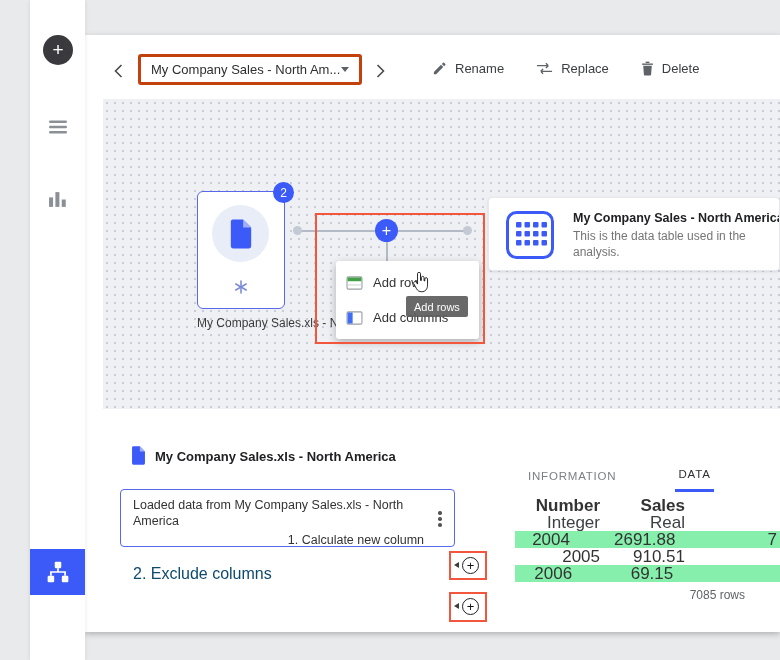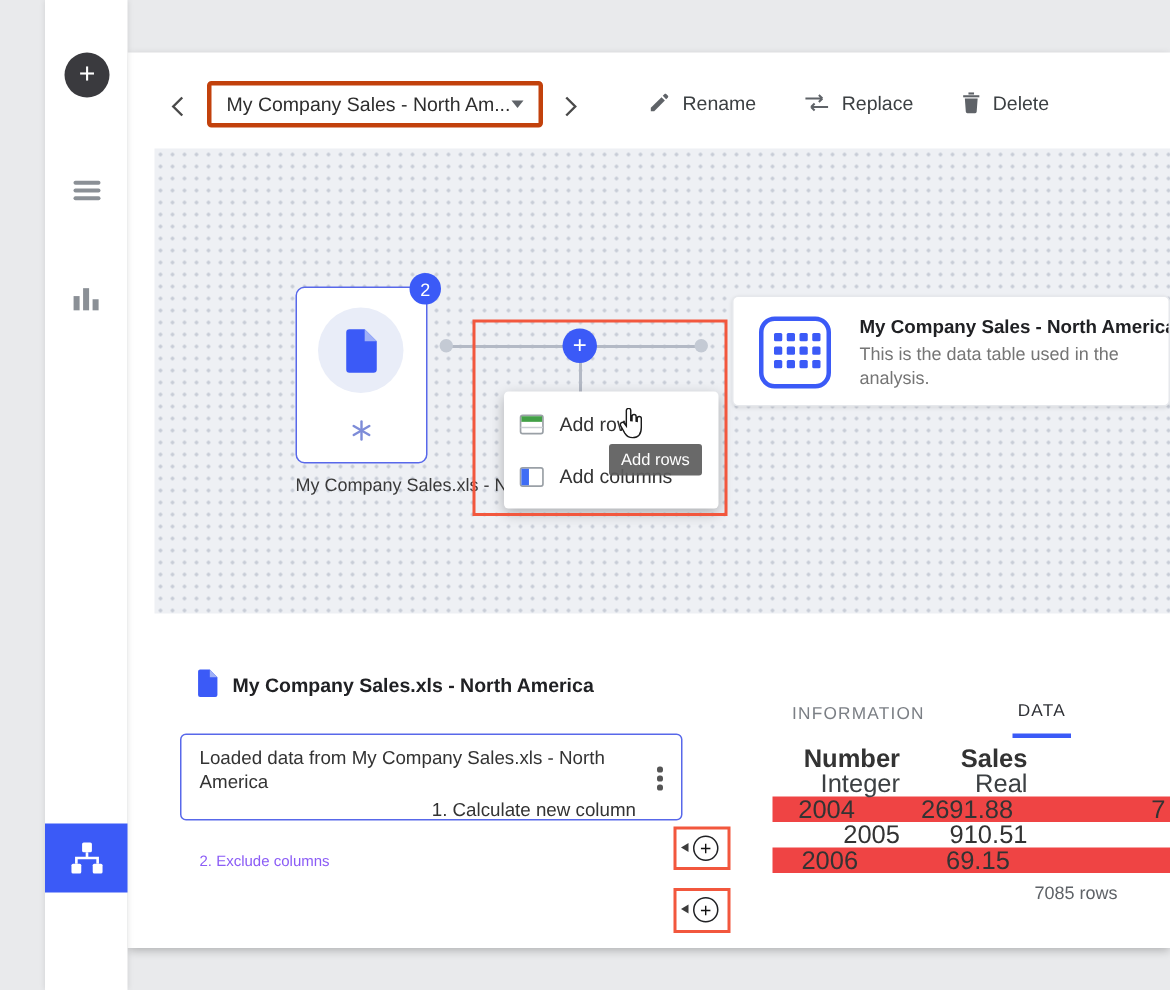--- a/index.html
+++ b/index.html
@@ -56,33 +56,33 @@
   .tc-title{position:absolute;left:84px;top:13px;font-size:12.5px;font-weight:bold;color:#202124;white-space:nowrap;}
   .tc-desc{position:absolute;left:84px;top:31px;width:200px;font-size:12px;color:#757575;line-height:1.3;}
 
   
   .src-icon{position:absolute;left:46px;top:411px;}
   .src-title{position:absolute;left:70px;top:414px;font-size:13px;font-weight:bold;color:#202124;}
   .step-box{position:absolute;left:35px;top:454px;width:335px;height:58px;border:1.5px solid #5868ea;border-radius:4px;padding:7px 30px 7px 12px;font-size:12.5px;color:#333;line-height:1.28;background:#fff;}
   .step-box .s2{margin-top:3px;text-align:right;}
   .kebab{position:absolute;right:6px;top:17px;width:16px;height:24px;display:flex;flex-direction:column;align-items:center;justify-content:center;gap:2.5px;}
   .kebab i{width:3.5px;height:3.5px;border-radius:50%;background:#555;}
-  .step-row{position:absolute;left:35px;top:526px;width:335px;height:26px;display:flex;align-items:center;padding-left:13px;font-size:10px;color:#8b5cf6;}
+  .step-row{position:absolute;left:35px;top:526px;width:335px;height:26px;display:flex;align-items:center;padding-left:13px;font-size:16px;color:#0c4a6e;}
   .ins-caret{position:absolute;width:0;height:0;border-top:3.5px solid transparent;border-bottom:3.5px solid transparent;border-right:5px solid #3c3c3c;}
   #caretA{left:369px;top:527px;} #caretB{left:369px;top:568px;}
   .ins-plus{position:absolute;width:17px;height:17px;border:1.5px solid #202124;border-radius:50%;background:#fff;color:#111;font-size:13px;display:flex;align-items:center;justify-content:center;}
   #plusA{left:377px;top:522px;} #plusB{left:377px;top:563px;}
 
   
   .tabs{position:absolute;left:440px;top:433px;display:flex;gap:56px;}
   .tab{padding:0 3px 9px;font-size:11.5px;letter-spacing:.8px;color:#7b7f85;}
   .tab.active{color:#2f3136;border-bottom:3px solid var(--accent);}
   .dtable{position:absolute;left:430px;top:462px;width:265px;font-size:17px;color:#333;}
   .trow{display:flex;height:17px;align-items:center;}
-  .trow.shaded{background:#ef4444;gap:44px;}
+  .trow.shaded{background:#86efac;gap:44px;}
   .c1,.c2{width:85px;text-align:right;}
   .c3{width:92px;text-align:right;padding-right:3px;}
   .hdr{font-weight:bold;}
   .typ{color:#3c4043;}
   .rowcount{position:absolute;left:430px;top:553px;width:230px;text-align:right;font-size:12px;color:#5f6368;}
 </style>
 </head>
 <body>
 
 <div id="app">

